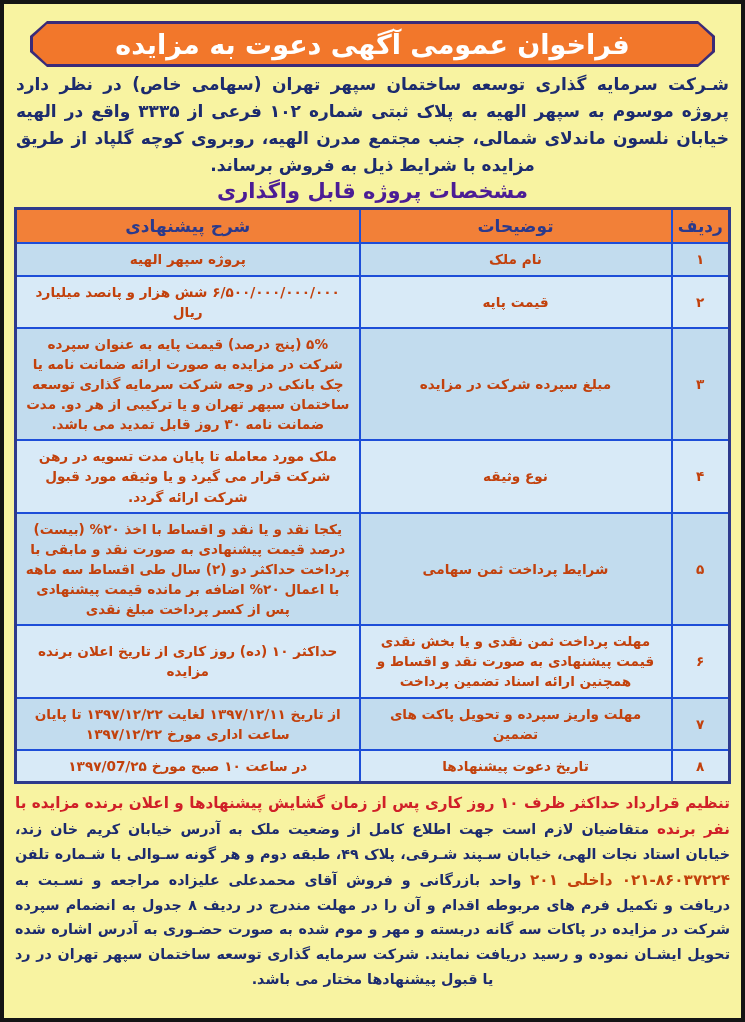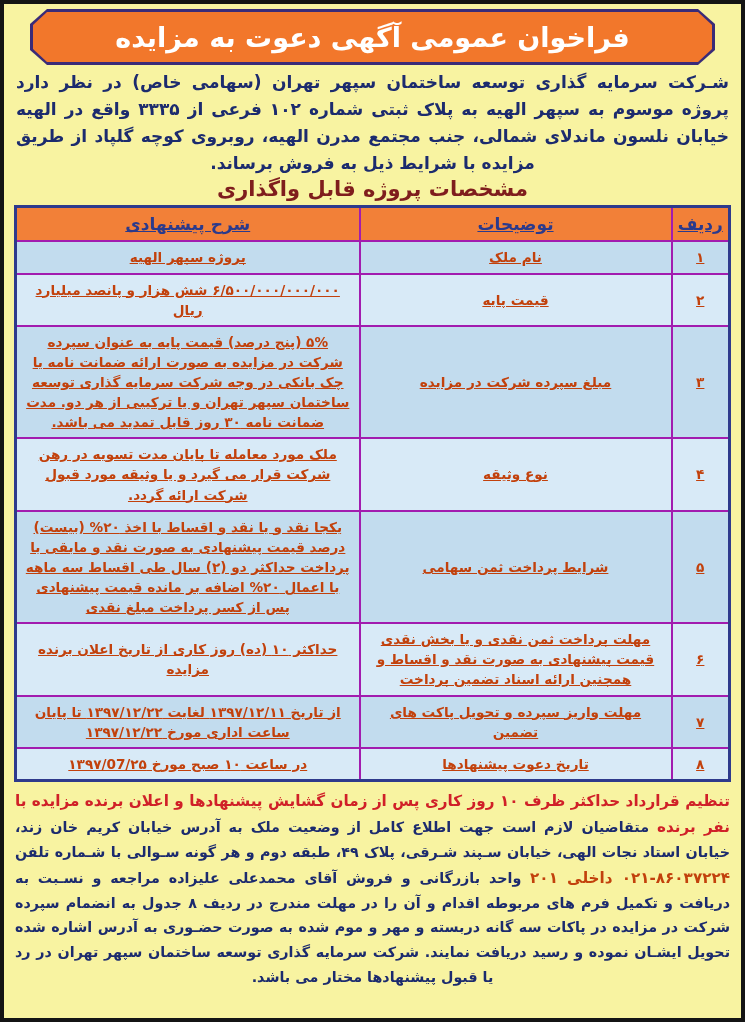--- a/index.html
+++ b/index.html
@@ -9,46 +9,46 @@
     box-sizing:border-box;
     background:#F8F3A1;
     border:4px solid #141414;
     outline:2px solid #ffffff;
     padding:3px 10px 0;
     direction:rtl;
     font-family:"DejaVu Sans",sans-serif;
     overflow:hidden;
   }
   
-  .banner{position:relative;height:56px;margin:2px 16px 4px;}
+  .banner{position:relative;height:46px;margin:14px 16px 4px;}
   .banner-outer{
     position:absolute;inset:0;background:#3A2B78;
     clip-path:polygon(17px 0,calc(100% - 17px) 0,100% 15px,100% calc(100% - 15px),calc(100% - 17px) 100%,17px 100%,0 calc(100% - 15px),0 15px);
   }
   .banner-inner{
     position:absolute;inset:3px;background:#F2772B;
     clip-path:polygon(14px 0,calc(100% - 14px) 0,100% 13px,100% calc(100% - 13px),calc(100% - 14px) 100%,14px 100%,0 calc(100% - 13px),0 13px);
     display:flex;align-items:center;justify-content:center;
   }
   .banner-title{color:#ffffff;font-weight:bold;font-size:27px;letter-spacing:0;}
   
   .intro{
     color:#1C2B6E;font-weight:bold;font-size:17px;line-height:1.58;
     text-align:justify;text-align-last:center;margin:4px 2px 0;
   }
   
   .section-title{
-    color:#7f1d1d;font-weight:bold;font-size:21px;text-align:center;margin:1px 0 4px;
+    color:#4c1d95;font-weight:bold;font-size:21px;text-align:center;margin:1px 0 4px;
   }
   
   table.specs{
     width:100%;border-collapse:collapse;border:3px solid #2E3A8C;background:#F8F3A1;
     table-layout:fixed;
   }
-  table.specs th,table.specs td{border:2px solid #a21caf;font-weight:bold;text-decoration:underline;}
+  table.specs th,table.specs td{border:2px solid #1d4ed8;font-weight:bold;}
   table.specs thead th{
     background:#F28038;color:#2B3A8C;font-size:17px;padding:6px 4px;text-align:center;
   }
   table.specs td{
     color:#c2410c;font-size:13.6px;line-height:1.48;text-align:center;
     padding:5px 7px;vertical-align:middle;
   }
   .col-num{width:58px;}
   .col-desc{width:312px;}
   td.num-cell{color:#52308F;font-size:23px;line-height:1;}

